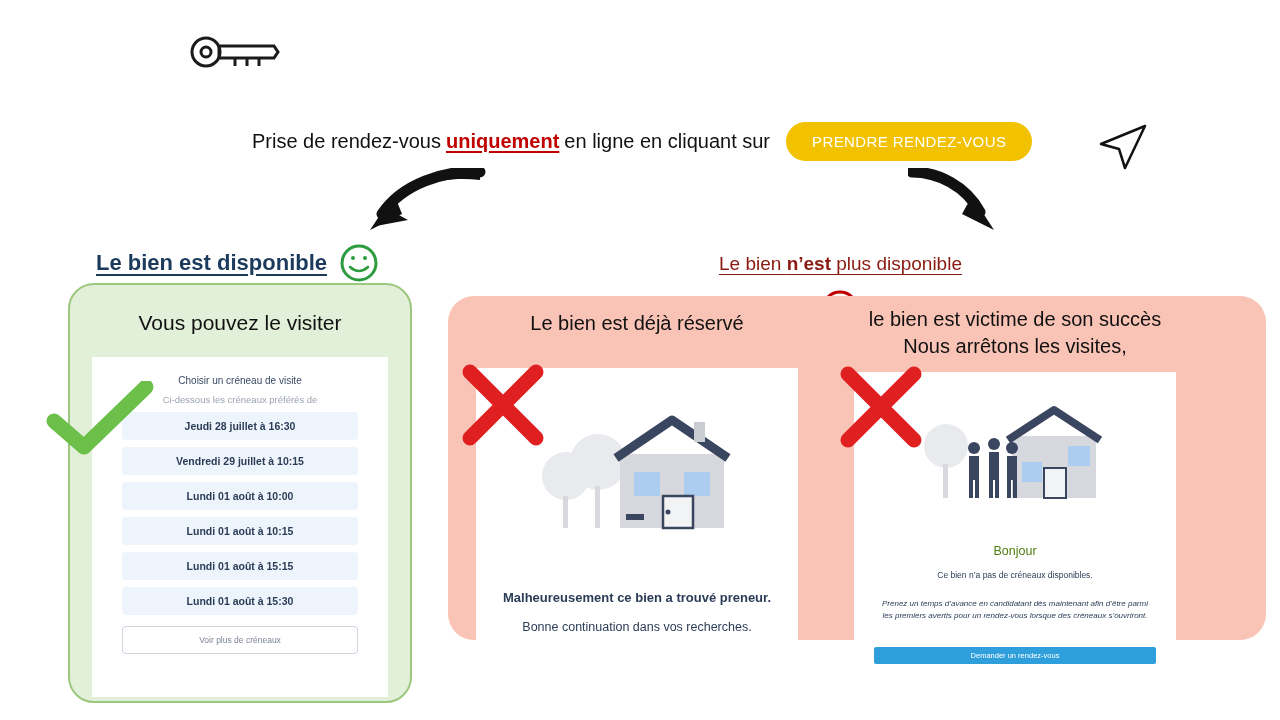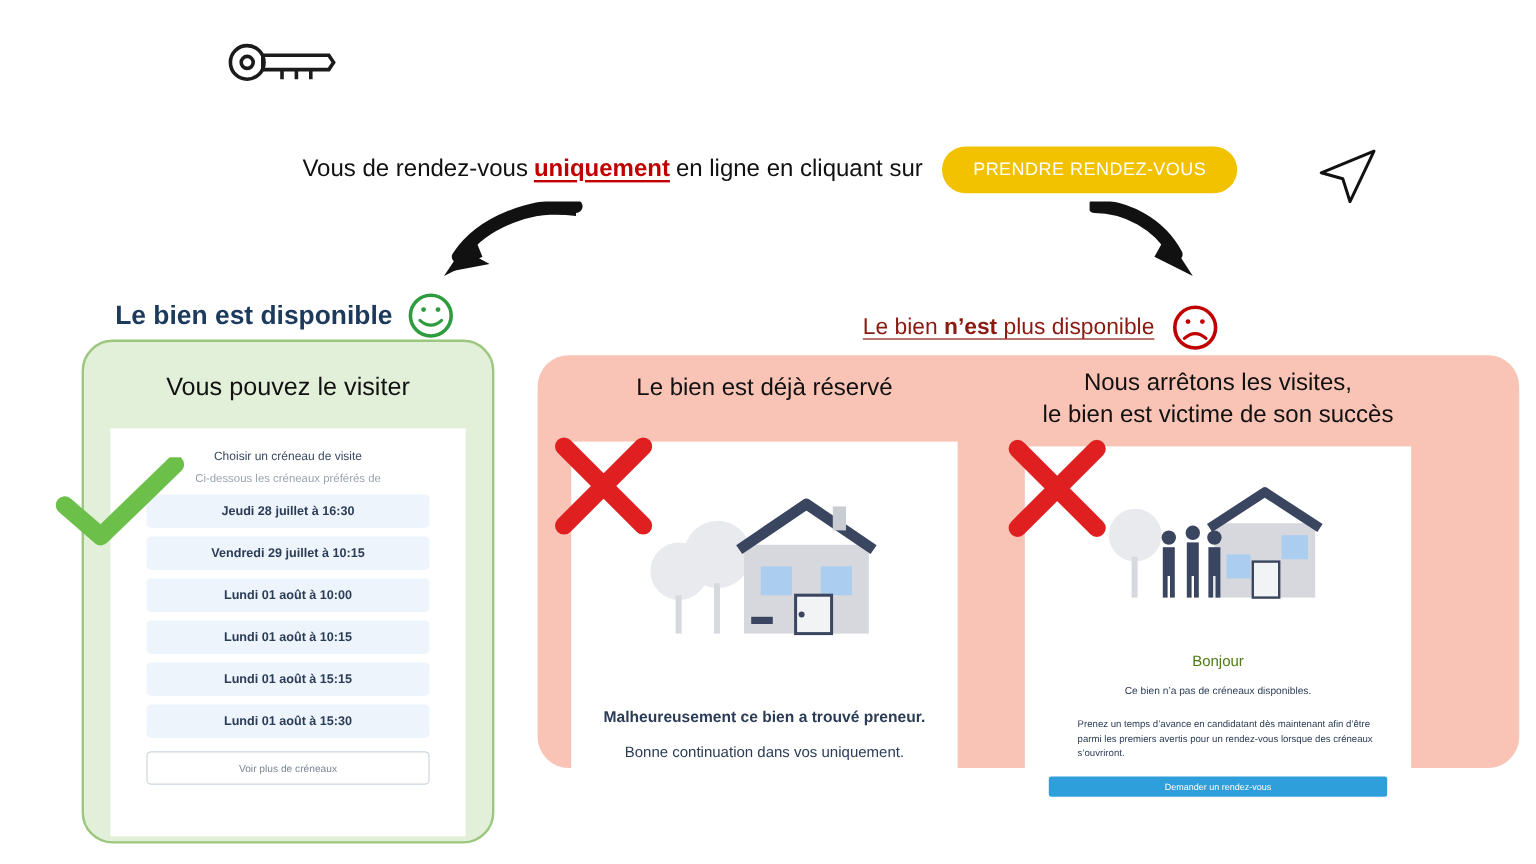--- a/index.html
+++ b/index.html
@@ -48,25 +48,25 @@
   .arrow-left  { position: absolute; left: 368px; top: 168px; width: 120px; height: 65px; }
   .arrow-right { position: absolute; left: 908px; top: 168px; width: 90px; height: 65px; }
 
   
   .head-ok {
     position: absolute; left: 96px; top: 243px;
     display: flex; align-items: center; gap: 12px;
   }
   .head-ok .txt {
     font-size: 22px; font-weight: bold; color: #1b3a5c;
-    text-underline-offset: 4px; white-space: nowrap;
+    text-decoration: underline; text-underline-offset: 4px; white-space: nowrap;
   }
   .head-ko {
     position: absolute; left: 719px; top: 253px;
-    display: flex; align-items: center; gap: 14px;
+    display: flex; align-items: center; gap: 14px; flex-direction: column;
   }
   .head-ko .txt { font-size: 19px; color: #8b1a10; white-space: nowrap;
     text-decoration: underline; text-underline-offset: 4px; }
   .head-ko .txt b { font-weight: bold; }
   .smiley { width: 40px; height: 40px; }
 
   
   .panel-green {
     position: absolute; left: 68px; top: 283px; width: 344px; height: 420px;
     background: #e2efd9; border: 2px solid #9bc77e; border-radius: 26px;
@@ -109,22 +109,22 @@
 
   .shot-a .msg1 { position: absolute; left: 0; right: 0; top: 222px; text-align: center;
     font-size: 13px; font-weight: bold; color: #2b3c57; }
   .shot-a .msg2 { position: absolute; left: 0; right: 0; top: 252px; text-align: center;
     font-size: 12.5px; color: #2b3c57; }
 
   .shot-b .hello { position: absolute; left:0; right:0; top: 172px; text-align:center;
     font-size: 12.5px; color: #4d7c0f; }
   .shot-b .line2 { position: absolute; left:0; right:0; top: 198px; text-align:center;
     font-size: 8.5px; color: #2b3c57; }
-  .shot-b .para  { position: absolute; left: 44px; right: 26px; top: 226px; text-align:left;
-    font-size: 8px; color: #2b3c57; line-height: 1.5; }
+  .shot-b .para  { position: absolute; left: 26px; right: 26px; top: 226px; text-align:center;
+    font-size: 8px; color: #2b3c57; line-height: 1.5; font-style: italic; }
   .shot-b .blue-btn {
     position: absolute; left: 20px; right: 20px; top: 275px; height: 17px;
     background: #2f9fdc; color: #fff; font-size: 7.5px; border-radius: 2px;
     display: flex; align-items: center; justify-content: center;
   }
   .illus { position: absolute; }
 </style>
 </head>
 <body>
 
@@ -135,21 +135,21 @@
       <svg viewBox="0 0 92 40" width="92" height="40">
         <circle cx="18" cy="20" r="14" fill="none" stroke="#1b1b1b" stroke-width="3"></circle>
         <circle cx="18" cy="20" r="5" fill="none" stroke="#1b1b1b" stroke-width="3"></circle>
         <path d="M31 14 H86 L90 20 L86 26 H31 Z" fill="none" stroke="#1b1b1b" stroke-width="3"></path>
         <path d="M47 26 V34 M59 26 V34 M71 26 V34" stroke="#1b1b1b" stroke-width="3"></path>
       </svg>
     </span>
   </div>
 
   <div class="sub-row">
-    <span class="seg">Vous de rendez-vous </span>
+    <span class="seg">Prise de rendez-vous </span>
     <span class="uniquement">uniquement</span>
     <span class="seg"> en ligne en cliquant sur</span>
     <button class="cta-btn">PRENDRE RENDEZ-VOUS</button>
   </div>
 
   <span class="cursor-icon">
     <svg viewBox="0 0 60 52" width="60" height="52">
       <path d="M50 4 L6 22 L24 27 L30 46 Z" fill="#ffffff" stroke="#111" stroke-width="2.5" stroke-linejoin="round"></path>
     </svg>
   </span>
@@ -231,33 +231,33 @@
           <path d="M82 58 L138 20 L194 58" fill="none" stroke="#3a4560" stroke-width="9" stroke-linejoin="round"></path>
           <rect x="160" y="22" width="11" height="20" fill="#c9ccd3"></rect>
           <rect x="100" y="72" width="26" height="24" fill="#aacdf0"></rect>
           <rect x="150" y="72" width="26" height="24" fill="#aacdf0"></rect>
           <rect x="129" y="96" width="30" height="32" fill="#f2f3f5" stroke="#3a4560" stroke-width="2.5"></rect>
           <circle cx="134" cy="112" r="2.5" fill="#3a4560"></circle>
           <rect x="92" y="114" width="18" height="6" fill="#3a4560"></rect>
         </svg>
       </span>
       <div class="msg1">Malheureusement ce bien a trouvé preneur.</div>
-      <div class="msg2">Bonne continuation dans vos uniquement.</div>
+      <div class="msg2">Bonne continuation dans vos recherches.</div>
     </div>
 
     <span class="cross cross-a">
       <svg viewBox="0 0 86 82" width="86" height="82">
         <path d="M10 8 L76 74 M76 8 L10 74" stroke="#e02020" stroke-width="15" stroke-linecap="round"></path>
       </svg>
     </span>
 
     <div class="red-col" style="left:406px; top:10px; width:322px;">
       <div class="red-title">
+        <div>le bien est victime de son succès</div>
         <div>Nous arrêtons les visites,</div>
-        <div>le bien est victime de son succès</div>
       </div>
     </div>
 
     <div class="shot shot-b">
       <span class="illus" style="left:62px; top:18px;">
         <svg viewBox="0 0 200 150" width="200" height="150">
           <circle cx="30" cy="56" r="22" fill="#e9eaee"></circle>
           <rect x="27" y="74" width="5" height="34" fill="#d7d9de"></rect>
           <rect x="96" y="46" width="84" height="62" fill="#d6d8dd"></rect>
           <path d="M92 50 L138 20 L184 50" fill="none" stroke="#3a4560" stroke-width="8" stroke-linejoin="round"></path>

